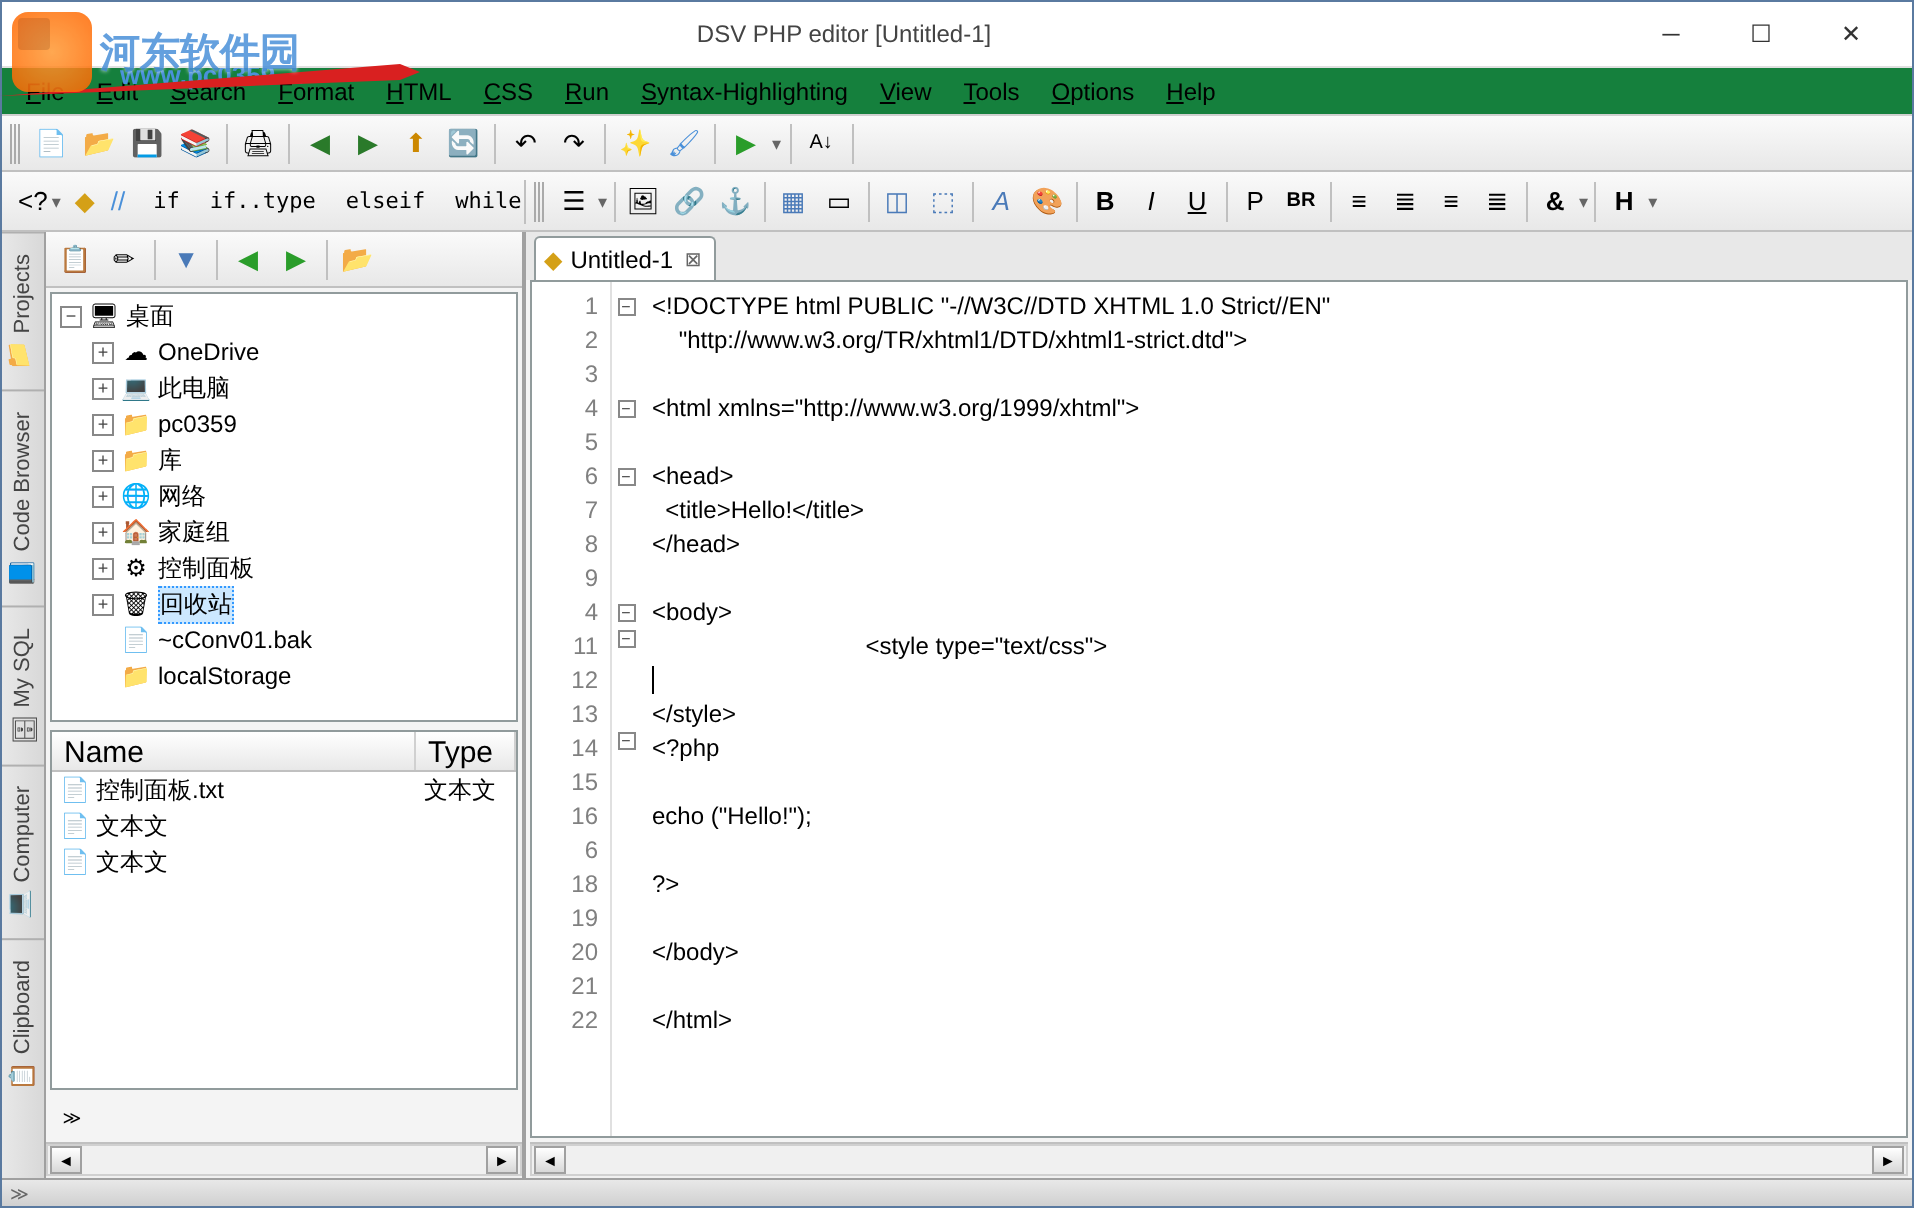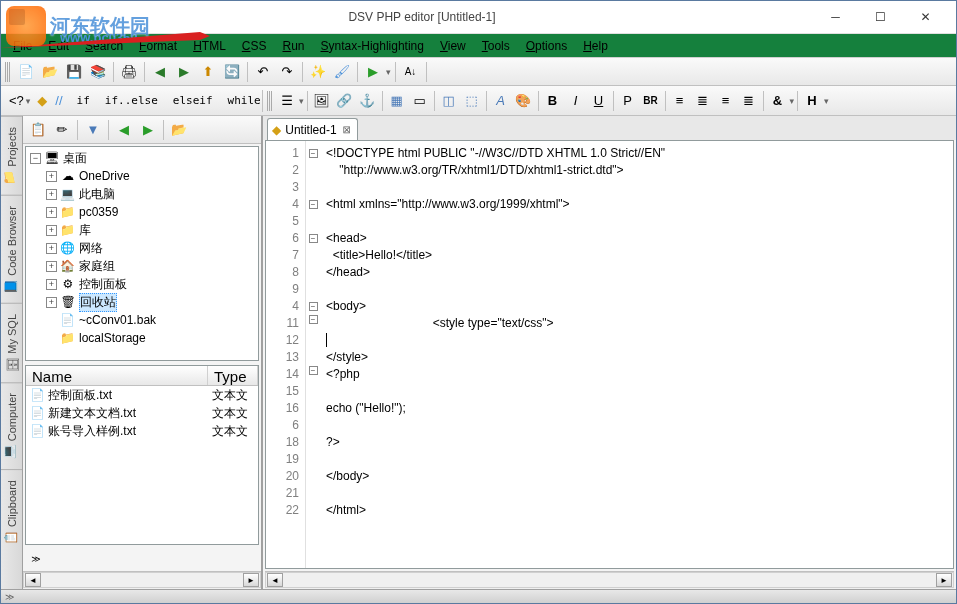--- a/index.html
+++ b/index.html
@@ -138,21 +138,21 @@
     <div class="toolbar-left">
       <span class="tb-grip"></span>
       <div class="tb-btn">&lt;?</div>
       <span class="expand-chev">▾</span>
       <span class="tb-sep"></span>
       <div class="tb-btn" style="color:#d4a017">◆</div>
       <span class="tb-sep"></span>
       <div class="tb-btn" style="color:#4a90d9">//</div>
       <span class="tb-sep"></span>
       <div class="tb-text-btn">if</div>
-      <div class="tb-text-btn">if..else</div>
+      <div class="tb-text-btn">if..type</div>
       <div class="tb-text-btn">elseif</div>
       <div class="tb-text-btn">while</div>
     </div>
     <div class="toolbar-right">
       <span class="tb-grip"></span>
       <div class="tb-btn">☰</div>
       <span class="expand-chev">▾</span>
       <span class="tb-sep"></span>
       <div class="tb-btn">🖼</div>
       <div class="tb-btn">🔗</div>
@@ -274,26 +274,24 @@
           <div class="file-col" style="width:50px">Type</div>
         </div>
         <div class="file-rows" id="file-rows">
             <div class="file-row">
               <span class="file-icon">📄</span>
               <span class="file-name">控制面板.txt</span>
               <span class="file-type">文本文</span>
             </div>
             <div class="file-row">
               <span class="file-icon">📄</span>
-              <span class="file-name">新建文本文档.txt</span>
               <span class="file-type">文本文</span>
             </div>
             <div class="file-row">
               <span class="file-icon">📄</span>
-              <span class="file-name">账号导入样例.txt</span>
               <span class="file-type">文本文</span>
             </div>
           </div>
       </div>
       <div class="filter-bar">
         <div class="tb-btn" style="font-size:9px">≫</div>
       </div>
       <div class="hscroll-strip" style="margin:0">
         <div class="hscroll">
             <span class="scroll-btn">◄</span>

